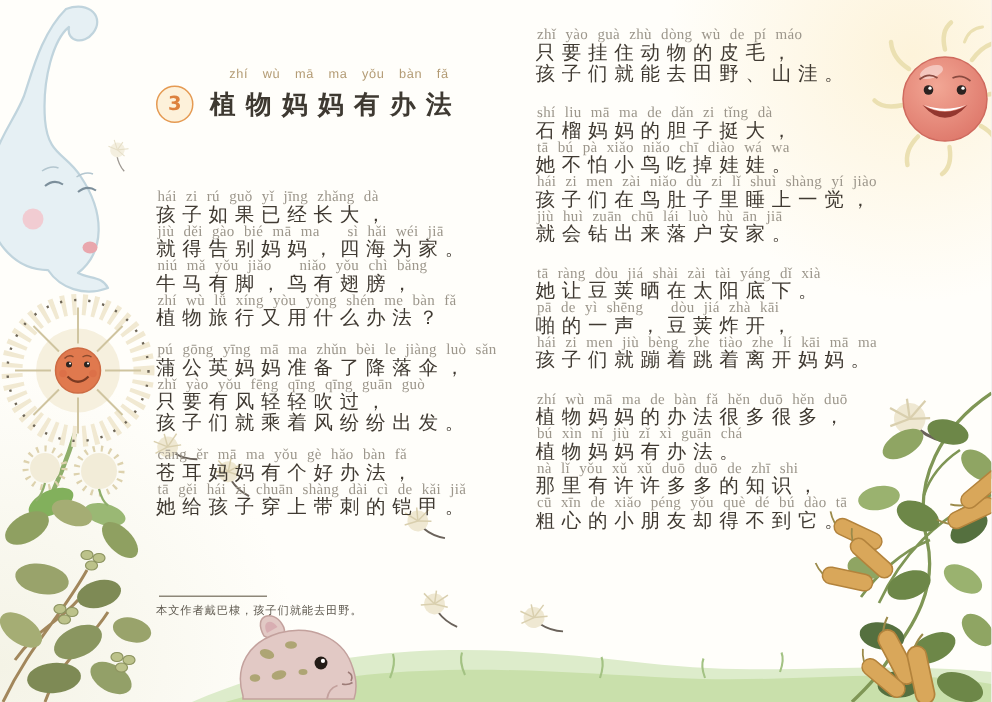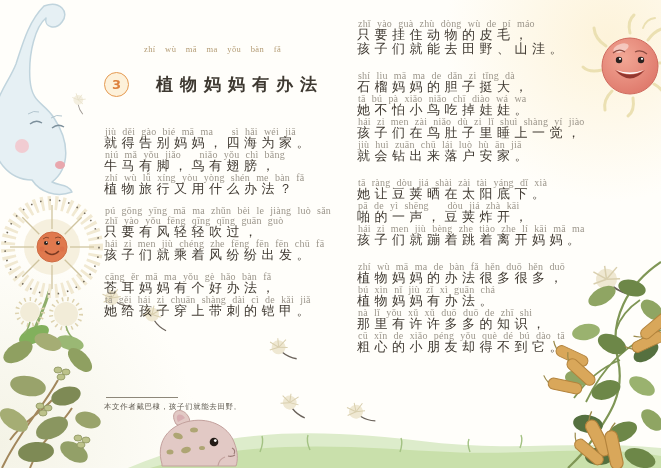--- a/index.html
+++ b/index.html
@@ -5,28 +5,28 @@
   html,body{margin:0;padding:0;background:#e8e8e8;}
   .page{position:relative;width:661px;height:468px;margin:0 auto;overflow:hidden;
         background:
           radial-gradient(circle at 92% 8%, #fdf3da 0%, rgba(253,243,218,0) 22%),
           radial-gradient(circle at 0% 95%, #f4f3e6 0%, rgba(244,243,230,0) 25%),
           #fffefa;
         font-family:"Liberation Serif", serif;}
   .deco{position:absolute;left:0;top:0;z-index:1;}
   .textlayer{position:absolute;left:0;top:0;width:661px;height:468px;z-index:2;}
   .title-block{position:absolute;left:104px;top:44px;}
-  .title-pinyin{font-family:Liberation Serif, serif;font-size:8.5px;color:#b39b74;
-                letter-spacing:.4px;word-spacing:7px;margin:0 0 3px 40px;white-space:pre;}
+  .title-pinyin{font-family:Liberation Sans, sans-serif;font-size:8.5px;color:#b39b74;
+                letter-spacing:.4px;word-spacing:7px;margin:0 0 3px 40px;white-space:pre;text-align:center;}
   .title-row{display:flex;align-items:center;gap:11px;}
   .lesson-badge{width:23px;height:23px;border:1.6px solid #e59a52;border-radius:50%;
                 background:#fdf1da;color:#dd813e;font-size:13px;font-weight:bold;
                 display:flex;align-items:center;justify-content:center;
                 font-family:"DejaVu Sans",sans-serif;}
-  .title-hanzi{margin:16px;font-size:17px;letter-spacing:7px;color:#3e3931;font-weight:700;white-space:pre;}
+  .title-hanzi{margin:0;font-size:17px;letter-spacing:7px;color:#3e3931;font-weight:700;white-space:pre;}
   .col{position:absolute;width:242px;}
   .col-left{left:104px;top:127px;}
   .col-right{left:357px;top:19px;}
   .stanza{margin-bottom:11px;}
   .col-right .stanza{margin-bottom:16px;}
   .pair{margin-bottom:1px;}
   .py{font-family:Liberation Serif, serif;font-size:10px;line-height:9px;color:#9c968b;
       letter-spacing:.2px;word-spacing:3.5px;white-space:pre;margin-left:1px;}
   .zh{font-size:13px;line-height:13px;color:#403a32;letter-spacing:4.5px;white-space:pre;}
   .footnote{position:absolute;left:104px;top:397px;}
@@ -232,42 +232,46 @@
       <div class="title-pinyin">zhí wù mā ma yǒu bàn fǎ</div>
       <div class="title-row">
         <div class="lesson-badge">3</div>
         <h1 class="title-hanzi">植物妈妈有办法</h1>
       </div>
     </div>
 
     <div class="col col-left">
       <div class="stanza">
         <div class="pair">
+          <div class="py">hái zi rú guǒ yǐ jīng zhǎng dà</div>
+          <div class="zh">孩子如果已经长大，</div>
+        </div>
+        <div class="pair">
           <div class="py">jiù děi gào bié mā ma   sì hǎi wéi jiā</div>
           <div class="zh">就得告别妈妈，四海为家。</div>
         </div>
         <div class="pair">
           <div class="py">niú mǎ yǒu jiǎo   niǎo yǒu chì bǎng</div>
           <div class="zh">牛马有脚，鸟有翅膀，</div>
         </div>
         <div class="pair">
           <div class="py">zhí wù lǚ xíng yòu yòng shén me bàn fǎ</div>
           <div class="zh">植物旅行又用什么办法？</div>
         </div>
       </div>
       <div class="stanza">
         <div class="pair">
           <div class="py">pú gōng yīng mā ma zhǔn bèi le jiàng luò sǎn</div>
+          <div class="zh">蒲公英妈妈准备了降落伞，</div>
         </div>
         <div class="pair">
           <div class="py">zhǐ yào yǒu fēng qīng qīng guān guò</div>
           <div class="zh">只要有风轻轻吹过，</div>
         </div>
         <div class="pair">
-          <div class="py">hái zi men jiù chéng zhe fēng fēn fēn chū fā</div>
           <div class="zh">孩子们就乘着风纷纷出发。</div>
         </div>
       </div>
       <div class="stanza">
         <div class="pair">
           <div class="py">cāng ěr mā ma yǒu gè hǎo bàn fǎ</div>
           <div class="zh">苍耳妈妈有个好办法，</div>
         </div>
         <div class="pair">
           <div class="py">tā gěi hái zi chuān shàng dài cì de kǎi jiǎ</div>

